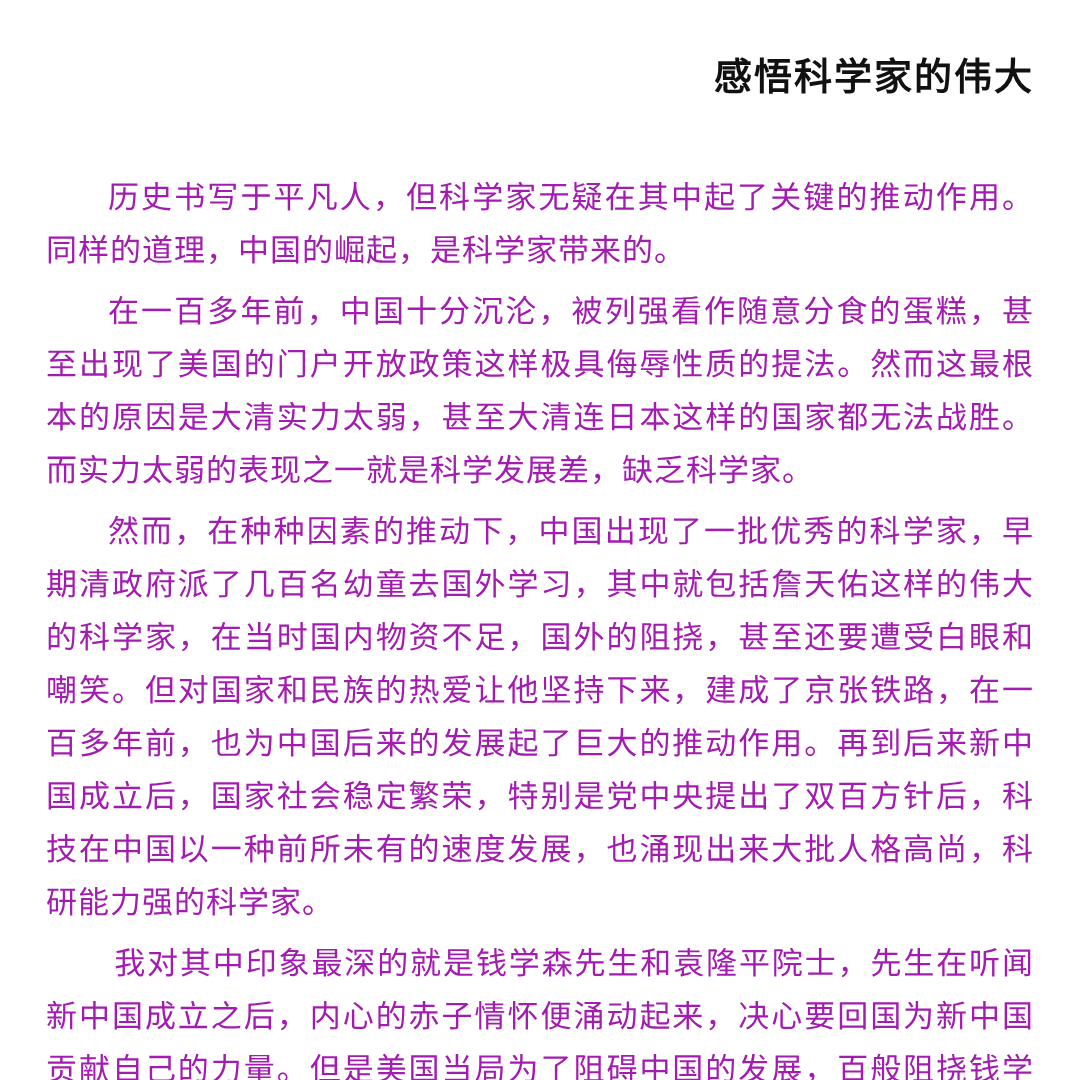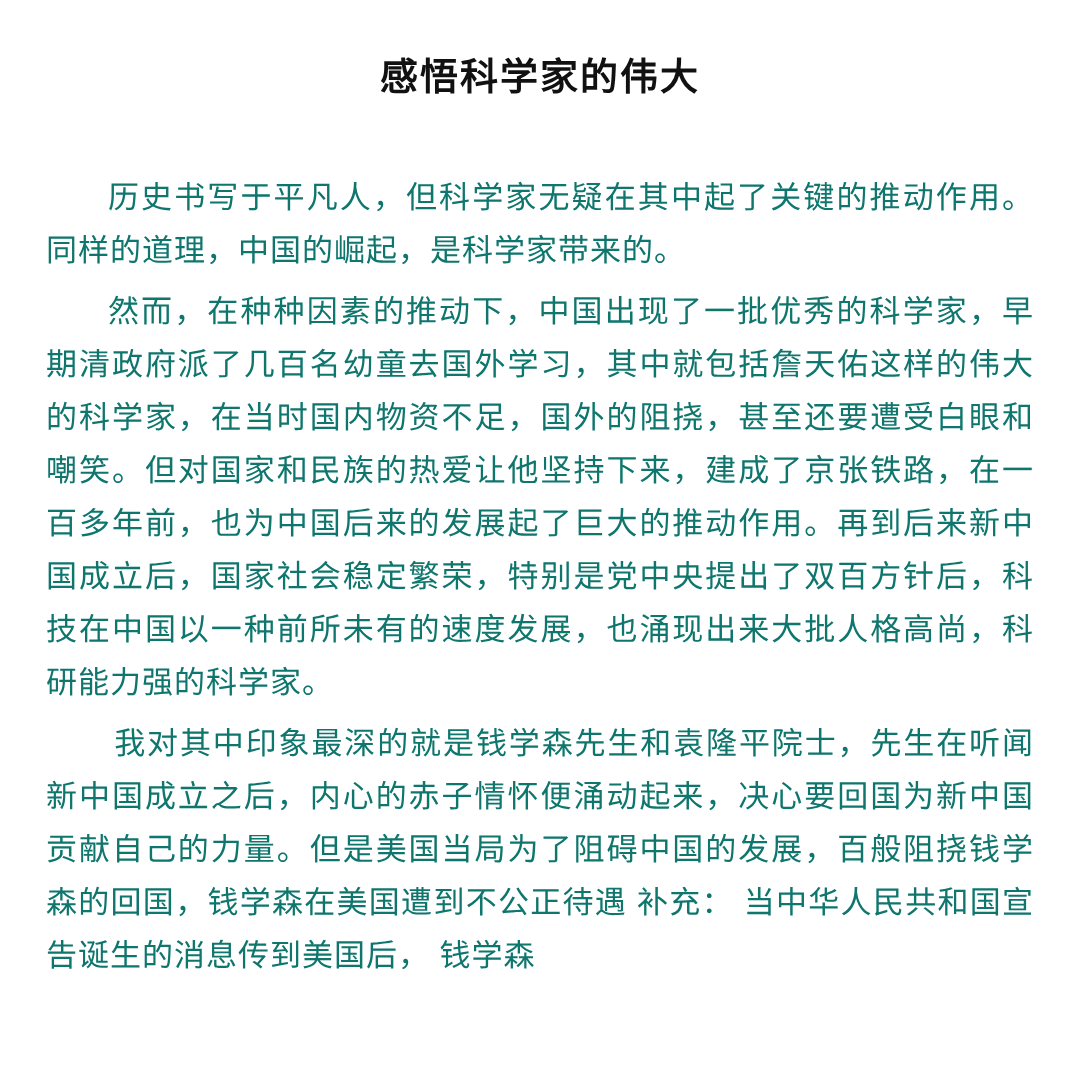--- a/index.html
+++ b/index.html
@@ -16,46 +16,47 @@
   }
   .page {
     box-sizing: border-box;
     width: 1080px;
     height: 1080px;
     padding: 46px 46px 0 46px;
     background: #ffffff;
   }
   .title {
     margin: 0 0 70px 0;
-    text-align: center;
+    text-align: right;
     font-size: 38px;
     font-weight: 700;
     letter-spacing: 2px;
     color: #111111;
   }
   .para {
     margin: 0 0 8px 0;
     font-size: 31px;
     line-height: 53px;
     text-align: justify;
     text-justify: inter-character;
     text-indent: 2em;
-    color: #0f766e;
+    color: #a21caf;
     letter-spacing: 1px;
     word-break: break-all;
   }
   .para.indent-deep {
     text-indent: 2.2em;
   }
 </style>
 </head>
 <body>
 
 <div class="page">
   <h1 class="title">感悟科学家的伟大</h1>
 
   <p class="para">历史书写于平凡人，但科学家无疑在其中起了关键的推动作用。同样的道理，中国的崛起，是科学家带来的。</p>
 
+  <p class="para">在一百多年前，中国十分沉沦，被列强看作随意分食的蛋糕，甚至出现了美国的门户开放政策这样极具侮辱性质的提法。然而这最根本的原因是大清实力太弱，甚至大清连日本这样的国家都无法战胜。而实力太弱的表现之一就是科学发展差，缺乏科学家。</p>
 
   <p class="para">然而，在种种因素的推动下，中国出现了一批优秀的科学家，早期清政府派了几百名幼童去国外学习，其中就包括詹天佑这样的伟大的科学家，在当时国内物资不足，国外的阻挠，甚至还要遭受白眼和嘲笑。但对国家和民族的热爱让他坚持下来，建成了京张铁路，在一百多年前，也为中国后来的发展起了巨大的推动作用。再到后来新中国成立后，国家社会稳定繁荣，特别是党中央提出了双百方针后，科技在中国以一种前所未有的速度发展，也涌现出来大批人格高尚，科研能力强的科学家。</p>
 
   <p class="para indent-deep">我对其中印象最深的就是钱学森先生和袁隆平院士，先生在听闻新中国成立之后，内心的赤子情怀便涌动起来，决心要回国为新中国贡献自己的力量。但是美国当局为了阻碍中国的发展，百般阻挠钱学森的回国，钱学森在美国遭到不公正待遇 补充：  当中华人民共和国宣告诞生的消息传到美国后， 钱学森</p>
 </div>
 
 </body></html>

